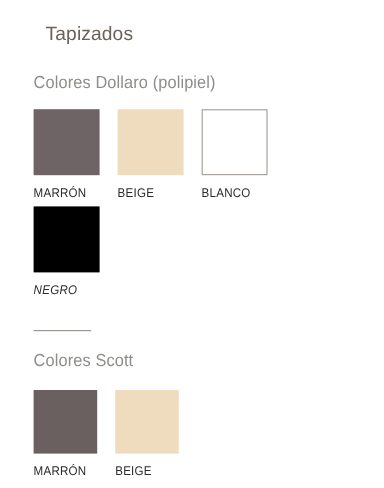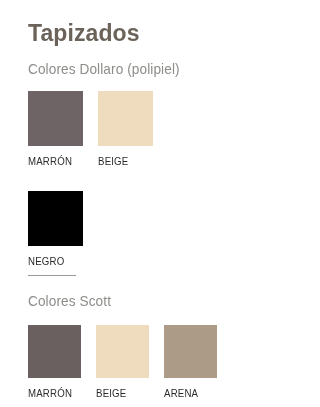--- a/index.html
+++ b/index.html
@@ -18,24 +18,24 @@
     position: relative;
     width: 310px;
     height: 407px;
     background: #ffffff;
     box-sizing: border-box;
   }
 
   
   .panel-title {
     position: absolute;
-    left: 28px;
+    left: 38px;
     top: 20px;
-    font-size: 23px;
-    font-weight: bold;
+    font-size: 16px;
+    font-weight: normal;
     letter-spacing: 0.1px;
     color: #6b6359;
     white-space: nowrap;
   }
 
   
   .section-subtitle {
     font-size: 14.5px;
     font-weight: normal;
     color: #8d8d8a;
@@ -79,21 +79,21 @@
     font-size: 10.5px;
     color: #2b2b2b;
     letter-spacing: 0.2px;
     white-space: nowrap;
     transform: scaleX(0.92);
     transform-origin: left center;
   }
 
   
   #dollaro-row-1 { top: 91px; gap: 15px; }
-  #dollaro-row-2 { top: 191px; gap: 15px; }
+  #dollaro-row-2 { top: 172px; gap: 15px; font-style: italic; }
   #scott-row-1   { top: 325px; gap: 15px; }
   #scott-row-1 .swatch-chip { width: 53px; height: 53px; }
 
   #dollaro-subtitle { position: absolute; left: 28px; top: 61px; }
   #scott-subtitle   { position: absolute; left: 28px; top: 293px; }
   #scott-divider    { top: 275px; }
 </style>
 </head>
 <body>
 
@@ -105,20 +105,24 @@
 
   <div id="dollaro-row-1" class="swatch-row">
     <div class="swatch-cell">
       <span class="swatch-chip" style="background: rgb(110, 100, 101);"></span>
       <span class="swatch-label">MARRÓN</span>
     </div>
     <div class="swatch-cell">
       <span class="swatch-chip" style="background: rgb(239, 220, 190);"></span>
       <span class="swatch-label">BEIGE</span>
     </div>
+    <div class="swatch-cell">
+      <span class="swatch-chip outlined" style="background: rgb(255, 255, 255); border-color: rgb(169, 164, 159);"></span>
+      <span class="swatch-label">BLANCO</span>
+    </div>
   </div>
 
   <div id="dollaro-row-2" class="swatch-row">
     <div class="swatch-cell">
       <span class="swatch-chip" style="background: rgb(0, 0, 0);"></span>
       <span class="swatch-label">NEGRO</span>
     </div>
   </div>
 
   <div id="scott-divider" class="divider" style="background: rgb(154, 154, 149);"></div>
@@ -127,19 +131,15 @@
 
   <div id="scott-row-1" class="swatch-row">
     <div class="swatch-cell">
       <span class="swatch-chip" style="background: rgb(107, 96, 96);"></span>
       <span class="swatch-label">MARRÓN</span>
     </div>
     <div class="swatch-cell">
       <span class="swatch-chip" style="background: rgb(239, 220, 190);"></span>
       <span class="swatch-label">BEIGE</span>
     </div>
-    <div class="swatch-cell">
-      <span class="swatch-chip" style="background: rgb(172, 155, 134);"></span>
-      <span class="swatch-label">ARENA</span>
-    </div>
   </div>
 
 </div>
 
 </body></html>

